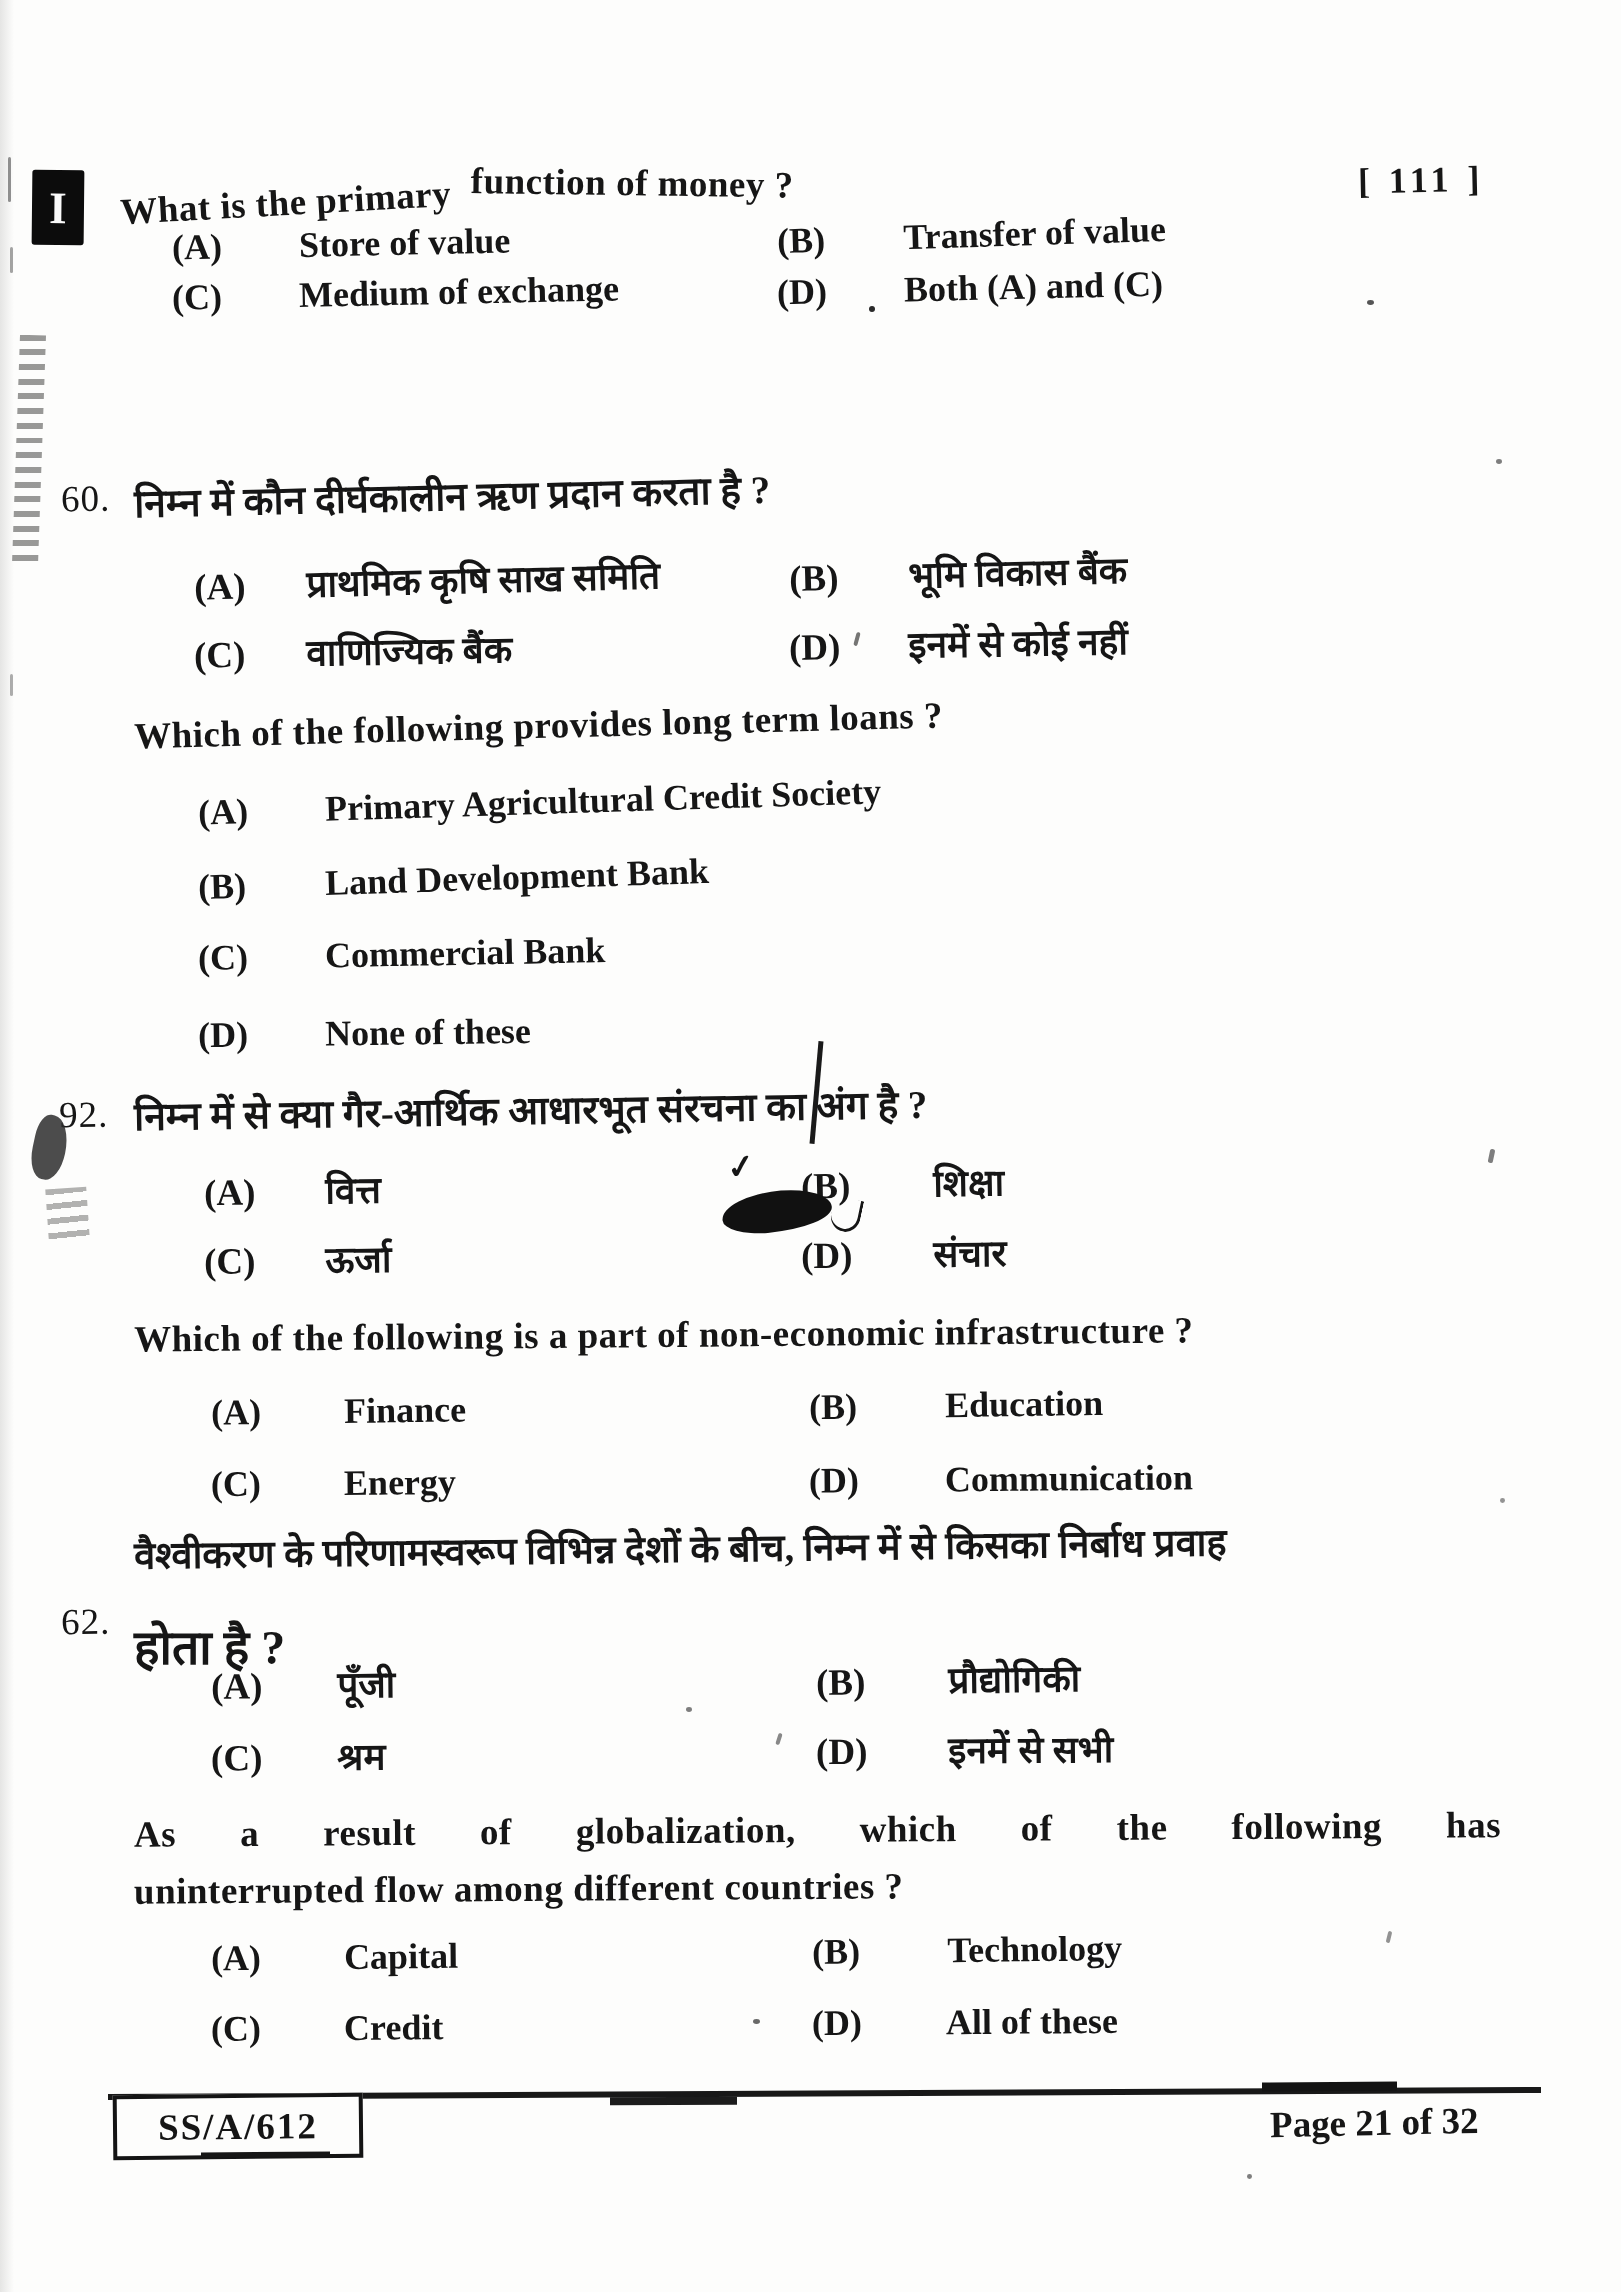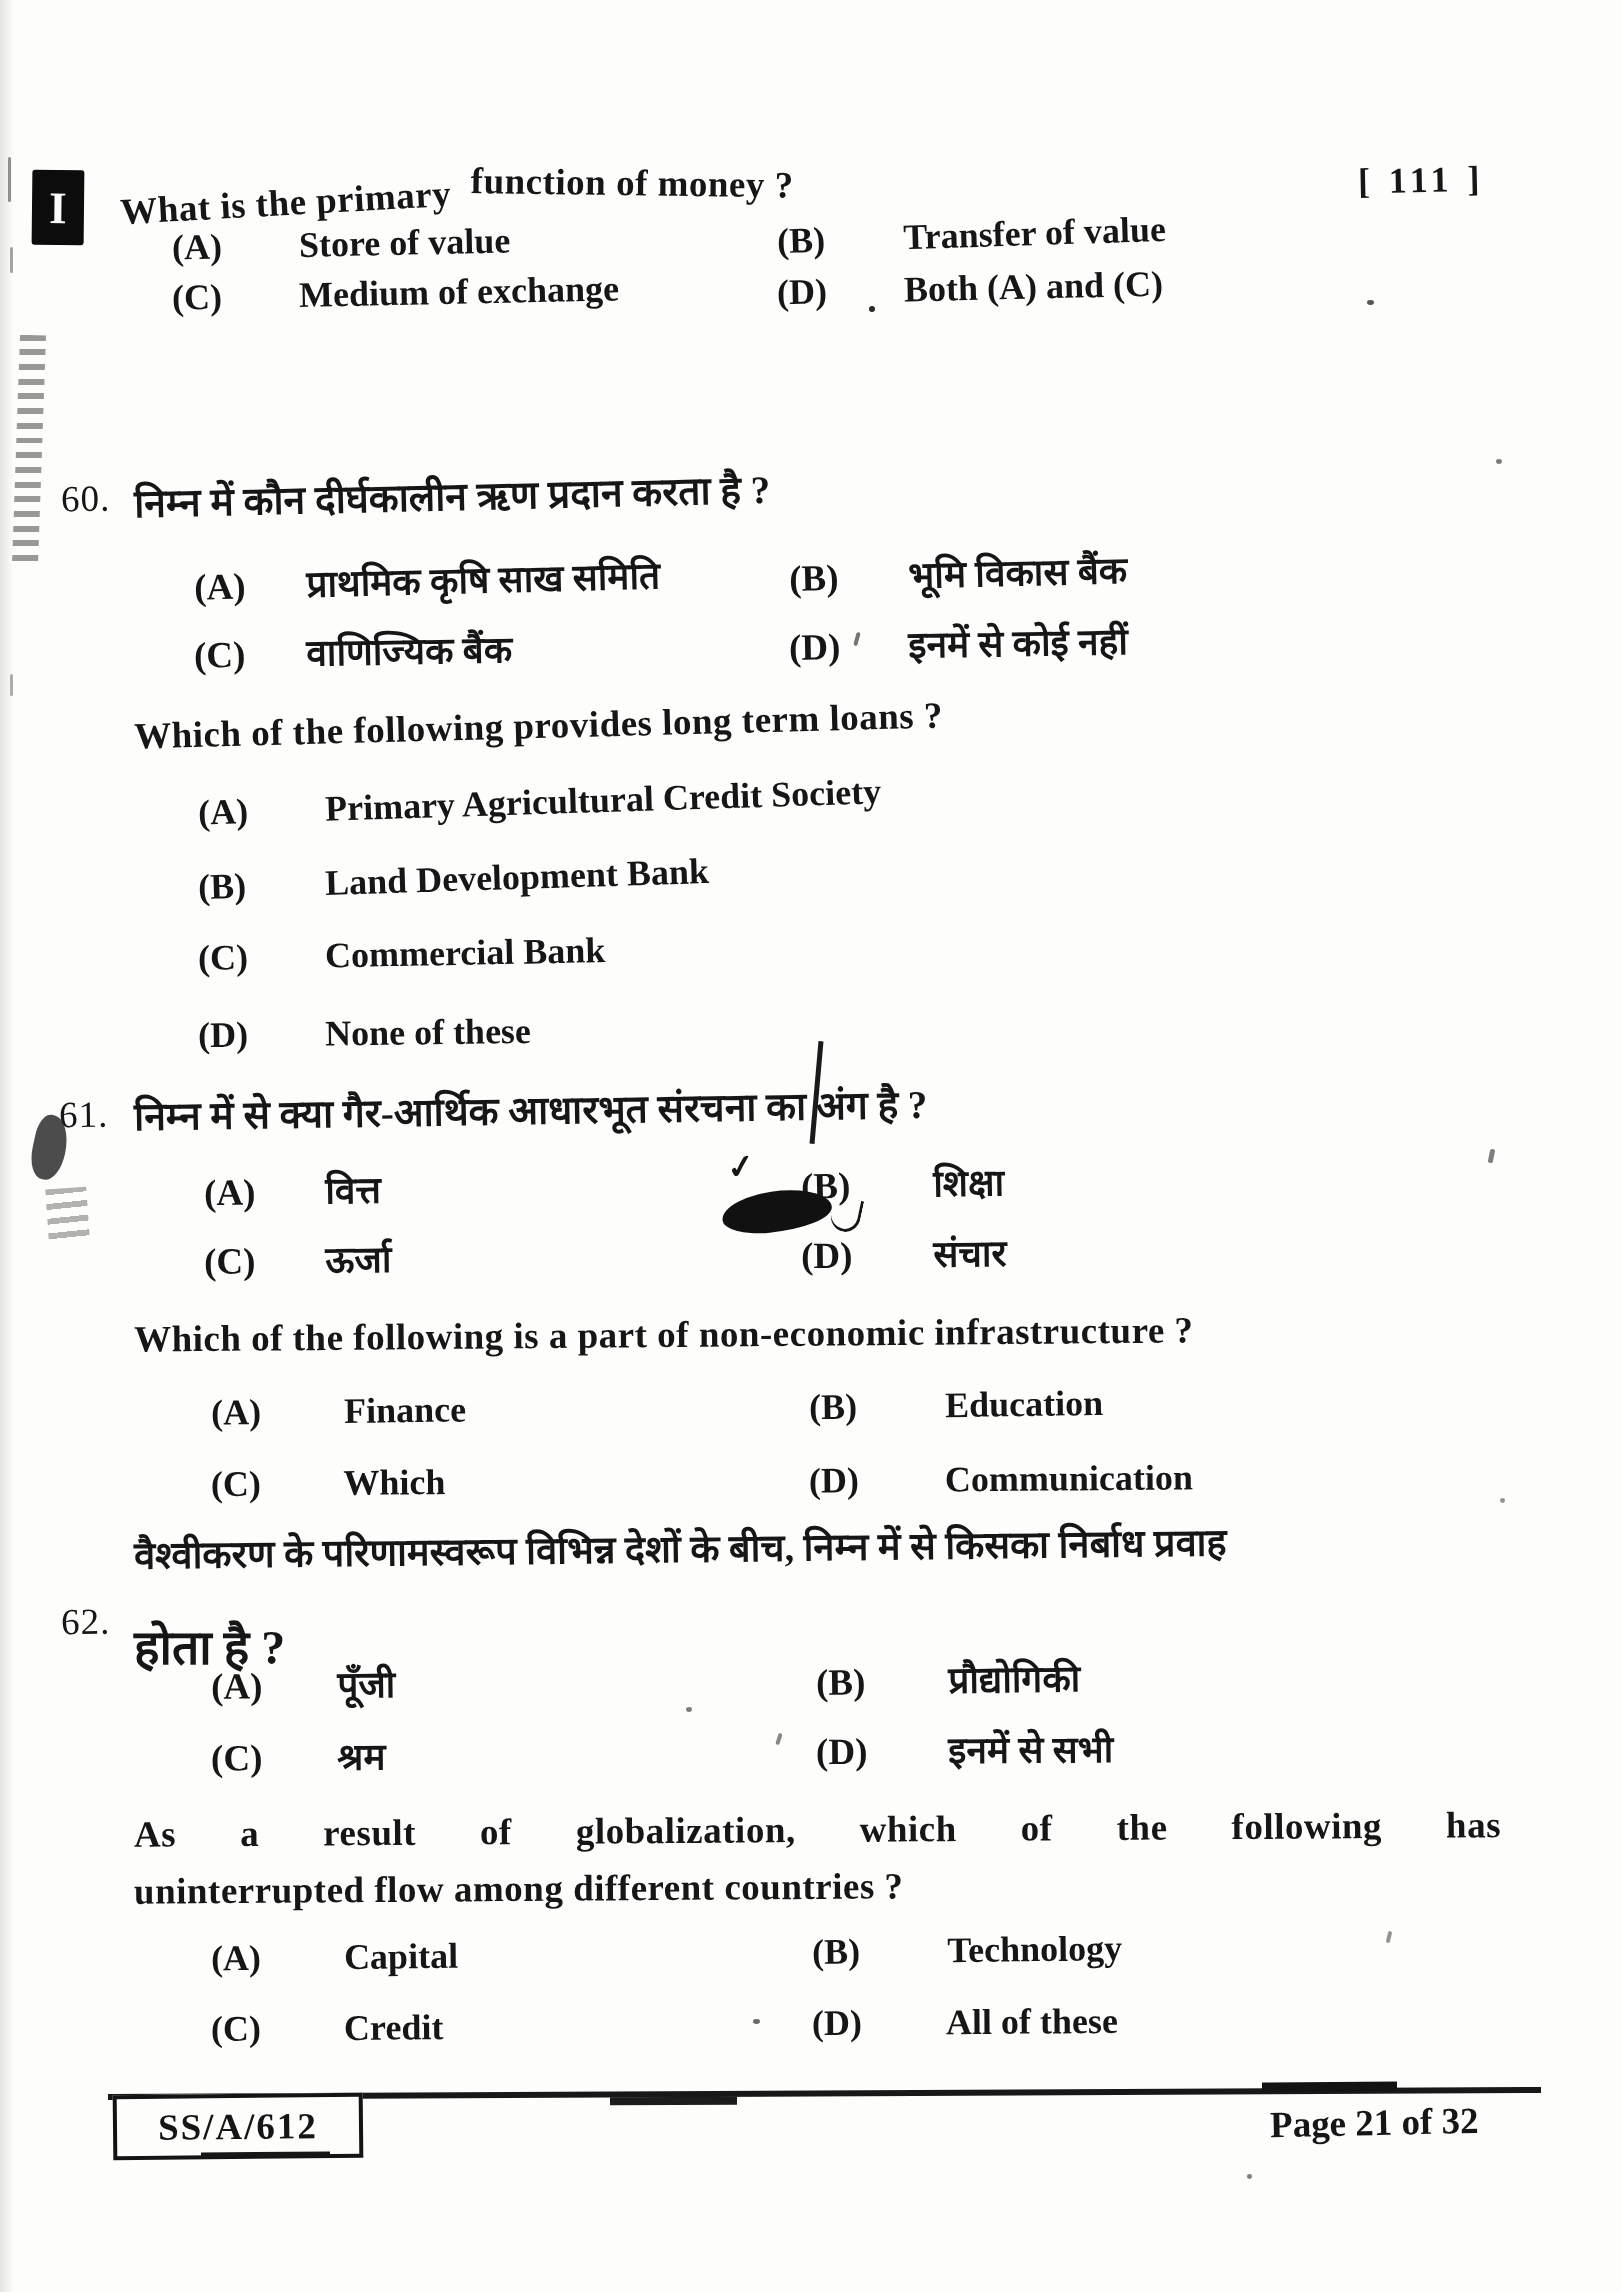--- a/index.html
+++ b/index.html
@@ -120,21 +120,21 @@
   </div>
   <div class="opt en ink" style="left:198px;top:933px;transform:rotate(-1.1deg);">
     <span class="let" style="width:118px;">(C)</span>
     <span>Commercial Bank</span>
   </div>
   <div class="opt en ink" style="left:198px;top:1012px;transform:rotate(-.7deg);">
     <span class="let" style="width:118px;">(D)</span>
     <span>None of these</span>
   </div>
 
-  <div class="qnum en ink" style="left:59px;top:1093px;transform:rotate(-.8deg);">61.</div>
+  <div class="qnum en ink" style="left:59px;top:1093px;transform:rotate(-.8deg);">92.</div>
   <div class="line hi ink q-hi" style="left:134px;top:1082px;transform:rotate(-.9deg);">निम्न में से क्या गैर-आर्थिक आधारभूत संरचना का अंग है ?</div>
 
   <div class="opt hi ink o-hi" style="left:204px;top:1164px;transform:rotate(-.8deg);">
     <span class="let" style="width:112px;">(A)</span>
     <span>वित्त</span>
   </div>
   <div class="opt hi ink o-hi" style="left:801px;top:1157px;transform:rotate(-1deg);">
     <span class="let" style="width:123px;">(B)</span>
     <span>शिक्षा</span>
   </div>
@@ -152,21 +152,21 @@
   <div class="opt en ink" style="left:211px;top:1390px;transform:rotate(-.7deg);">
     <span class="let" style="width:124px;">(A)</span>
     <span>Finance</span>
   </div>
   <div class="opt en ink" style="left:809px;top:1384px;transform:rotate(-.8deg);">
     <span class="let" style="width:127px;">(B)</span>
     <span>Education</span>
   </div>
   <div class="opt en ink" style="left:211px;top:1462px;transform:rotate(-.5deg);">
     <span class="let" style="width:124px;">(C)</span>
-    <span>Which</span>
+    <span>Energy</span>
   </div>
   <div class="opt en ink" style="left:809px;top:1458px;transform:rotate(-.5deg);">
     <span class="let" style="width:127px;">(D)</span>
     <span>Communication</span>
   </div>
 
   <div class="qnum en ink" style="left:61px;top:1600px;transform:rotate(-.6deg);">62.</div>
   <div class="line hi ink" style="left:134px;top:1521px;font-size:38px;transform:rotate(-.7deg);">वैश्वीकरण के परिणामस्वरूप विभिन्न देशों के बीच, निम्न में से किसका निर्बाध प्रवाह</div>
   <div class="line hi ink" style="left:134px;top:1613px;font-size:48px;">होता है ?</div>
 

